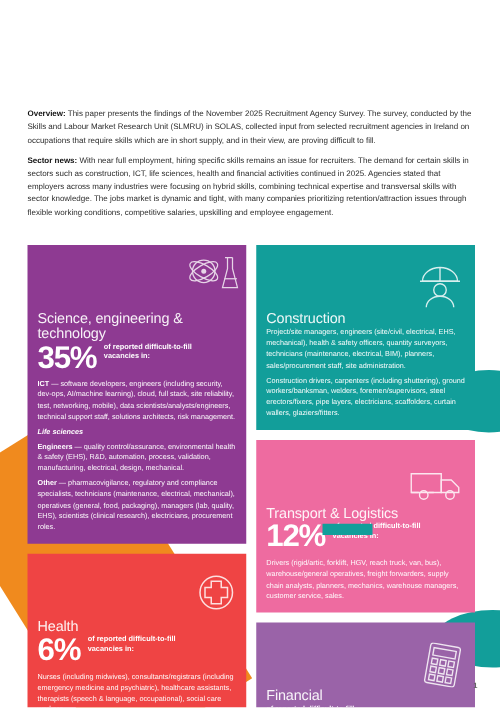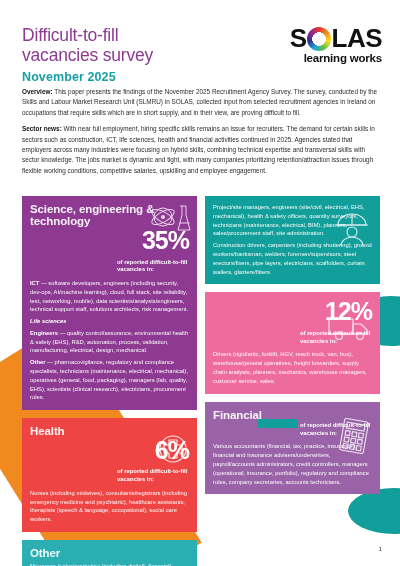--- a/index.html
+++ b/index.html
@@ -98,25 +98,26 @@
   #cards {
     position: absolute; left: 22px; top: 196px;
     width: 358px;
     display: flex; gap: 8px;
     z-index: 2;
   }
   .col { display: flex; flex-direction: column; gap: 8px; width: 175px; }
 
   .card { padding: 7px 8px 8px 8px; color: #ffffff; position: relative; }
   .card-title {
-    font-size: 11.5px; font-weight: 700; line-height: 1.08;
+    font-size: 11.5px; font-weight: 400; line-height: 1.08;
     color: rgba(255,255,255,0.93); margin-bottom: 1px;
     letter-spacing: -0.1px;
-  }
-  .stat-row { display: flex; align-items: flex-end; gap: 6px; margin: 1px 0 5px 0; flex-direction: column; }
+    margin-top: 46px;
+  }
+  .stat-row { display: flex; align-items: flex-start; gap: 6px; margin: 1px 0 5px 0; }
   .stat-pct {
     font-size: 25px; font-weight: 700; line-height: 0.95;
     letter-spacing: -1px; white-space: nowrap;
   }
   .stat-label {
     font-size: 5.9px; font-weight: 700; line-height: 1.3;
     max-width: 72px;
   }
   .card-body { font-size: 5.8px; line-height: 1.52; color: rgba(255,255,255,0.97); }
   .card-body b { font-weight: 700; color: #fff; }
@@ -145,36 +146,20 @@
 </head>
 <body>
 
 <div id="page">
 
   <div class="deco" id="deco-orange-stripe"></div>
   <div class="deco" id="deco-teal-blob-1"></div>
   <div class="deco" id="deco-teal-blob-2"></div>
   <div class="deco" id="deco-teal-tab"></div>
 
-  <div id="header">
-    <div id="doc-title">
-      <div>Difficult-to-fill</div>
-      <div>vacancies survey</div>
-    </div>
-    <div id="doc-date">November 2025</div>
-
-    <div id="logo">
-      <div id="logo-wordmark">
-        <span>S</span>
-        <span class="logo-ring"></span>
-        <span>LAS</span>
-      </div>
-      <div id="logo-tagline">learning works</div>
-    </div>
-  </div>
 
   <div id="intro">
     <p class="para">
       <b>Overview:</b><span> This paper presents the findings of the November 2025 Recruitment Agency Survey. The survey, conducted by the Skills and Labour Market Research Unit (SLMRU) in SOLAS, collected input from selected recruitment agencies in Ireland on occupations that require skills which are in short supply, and in their view, are proving difficult to fill.</span>
     </p>
     <p class="para">
       <b>Sector news:</b><span> With near full employment, hiring specific skills remains an issue for recruiters. The demand for certain skills in sectors such as construction, ICT, life sciences, health and financial activities continued in 2025. Agencies stated that employers across many industries were focusing on hybrid skills, combining technical expertise and transversal skills with sector knowledge. The jobs market is dynamic and tight, with many companies prioritizing retention/attraction issues through flexible working conditions, competitive salaries, upskilling and employee engagement.</span>
     </p>
   </div>
 
@@ -238,36 +223,38 @@
 
       <div class="card c-teal">
         <svg class="card-icon" style="right:10px; top:16px;" width="36" height="34" viewBox="0 0 36 34">
           <g fill="none" stroke="#ffffff" stroke-width="1.1" opacity="0.9">
             <path d="M4 13 a14 11 0 0 1 28 0 z"></path>
             <path d="M18 2 v11 M2 13 h32"></path>
             <circle cx="18" cy="20" r="5"></circle>
             <path d="M7 34 a11 9 0 0 1 22 0"></path>
           </g>
         </svg>
+        <div class="card-title">Construction</div>
         <div class="card-body">
           <div class="body-block"><span>Project/site managers, engineers (site/civil, electrical, EHS, mechanical), health &amp; safety officers, quantity surveyors, technicians (maintenance, electrical, BIM), planners, sales/procurement staff, site administration.</span></div>
           <div class="body-block"><span>Construction drivers, carpenters (including shuttering), ground workers/banksman, welders, foremen/supervisors, steel erectors/fixers, pipe layers, electricians, scaffolders, curtain wallers, glaziers/fitters.</span></div>
         </div>
       </div>
 
       <div class="card c-pink">
         <svg class="card-icon" style="right:8px; top:24px;" width="44" height="26" viewBox="0 0 44 26">
           <g fill="none" stroke="#ffffff" stroke-width="1.1" opacity="0.9">
             <path d="M1 3 h24 v15 H1 z"></path>
             <path d="M25 8 h8 l6 6 v4 h-14 z"></path>
             <circle cx="11" cy="20" r="3.4"></circle>
             <circle cx="32" cy="20" r="3.4"></circle>
             <path d="M1 18 h6 M15 18 h4"></path>
           </g>
         </svg>
+        <div class="card-title">Transport &amp; Logistics</div>
         <div class="stat-row">
           <div class="stat-pct">12%</div>
           <div class="stat-label">of reported difficult-to-fill vacancies in:</div>
         </div>
         <div class="card-body">
           <div class="body-block"><span>Drivers (rigid/artic, forklift, HGV, reach truck, van, bus), warehouse/general operatives, freight forwarders, supply chain analysts, planners, mechanics, warehouse managers, customer service, sales.</span></div>
         </div>
       </div>
 
       <div class="card c-violet">

